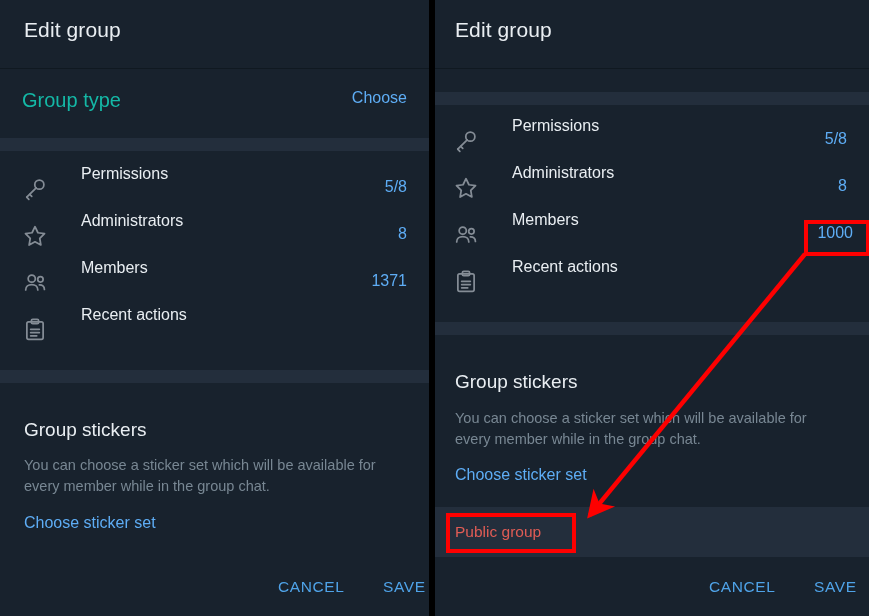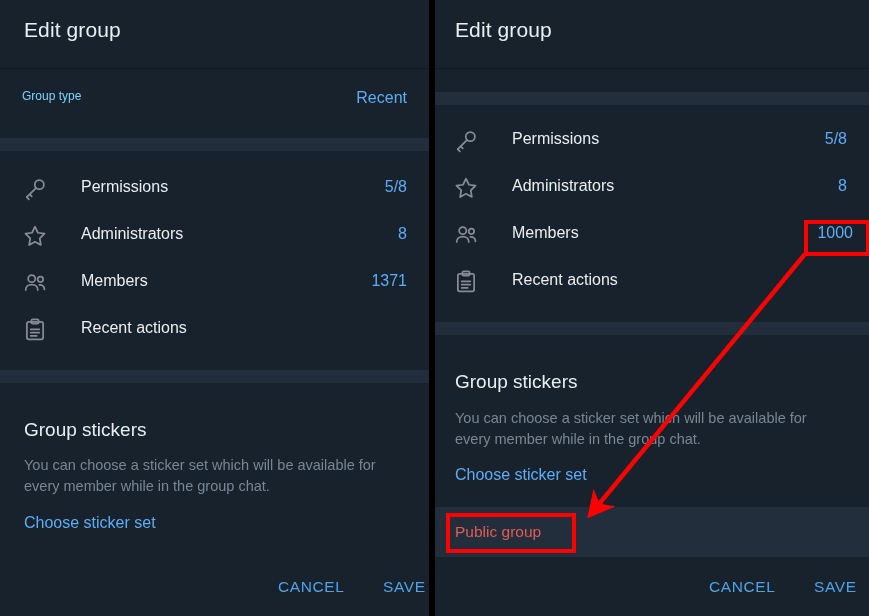--- a/index.html
+++ b/index.html
@@ -21,25 +21,25 @@
       border-bottom:1px solid #101921;}
   .ph-title{position:absolute;left:24px;top:18px;font-size:21px;color:#e9eef2;
       letter-spacing:.1px;}
   .panel-right .ph-title{left:455px;}
 
   .band{position:absolute;left:0;right:0;background:#232e3c;}
 
   .row{position:absolute;left:0;right:0;height:47px;}
   .row .ic{position:absolute;left:22px;top:11px;width:26px;height:26px;opacity:.62;}
   .row .ic svg{display:block;width:26px;height:26px;}
-  .row .lbl{position:absolute;left:81px;top:13px;font-size:16px;color:#e9eef2;}
+  .row .lbl{position:absolute;left:81px;top:0;font-size:16px;color:#e9eef2;}
   .row .val{position:absolute;right:22px;top:13px;font-size:16px;color:#5eadf5;}
 
   .kv{position:absolute;left:0;right:0;height:40px;}
-  .kv .k{position:absolute;left:22px;top:9px;font-size:12px;color:#7dd3fc;}
+  .kv .k{position:absolute;left:22px;top:9px;font-size:20px;color:#14b8a6;}
   .kv .v{position:absolute;right:22px;top:9px;font-size:16px;color:#5eadf5;}
 
   .sec-title{position:absolute;font-size:19px;color:#e9eef2;}
   .sec-desc{position:absolute;font-size:14.5px;line-height:21px;color:#788793;width:390px;}
   .sec-link{position:absolute;font-size:16px;color:#5eadf5;cursor:pointer;}
 
   .danger{position:absolute;font-size:15.5px;color:#e05c55;cursor:pointer;}
 
   .btn{position:absolute;font-size:15.5px;color:#4fa3e8;letter-spacing:.6px;cursor:pointer;}
 
@@ -52,21 +52,21 @@
 <div class="stage">
 
   <div class="panel panel-left">
 
     <div class="ph">
       <div class="ph-title" style="left:24px;">Edit group</div>
     </div>
 
     <div class="kv" style="top:80px;">
       <div class="k">Group type</div>
-      <div class="v">Recent</div>
+      <div class="v">Choose</div>
     </div>
 
     <div class="band" style="top:138px;height:13px;"></div>
 
     <div class="row" style="top:165px;">
       <span class="ic">
         <svg viewBox="0 0 24 24" fill="none" stroke="#c7ced6" stroke-width="1.6" stroke-linecap="round" stroke-linejoin="round">
           <circle cx="16" cy="8" r="4.2"></circle>
           <path d="M13.1 10.9 4.4 19.6"></path>
           <path d="M7.1 16.9 9 18.8"></path>

